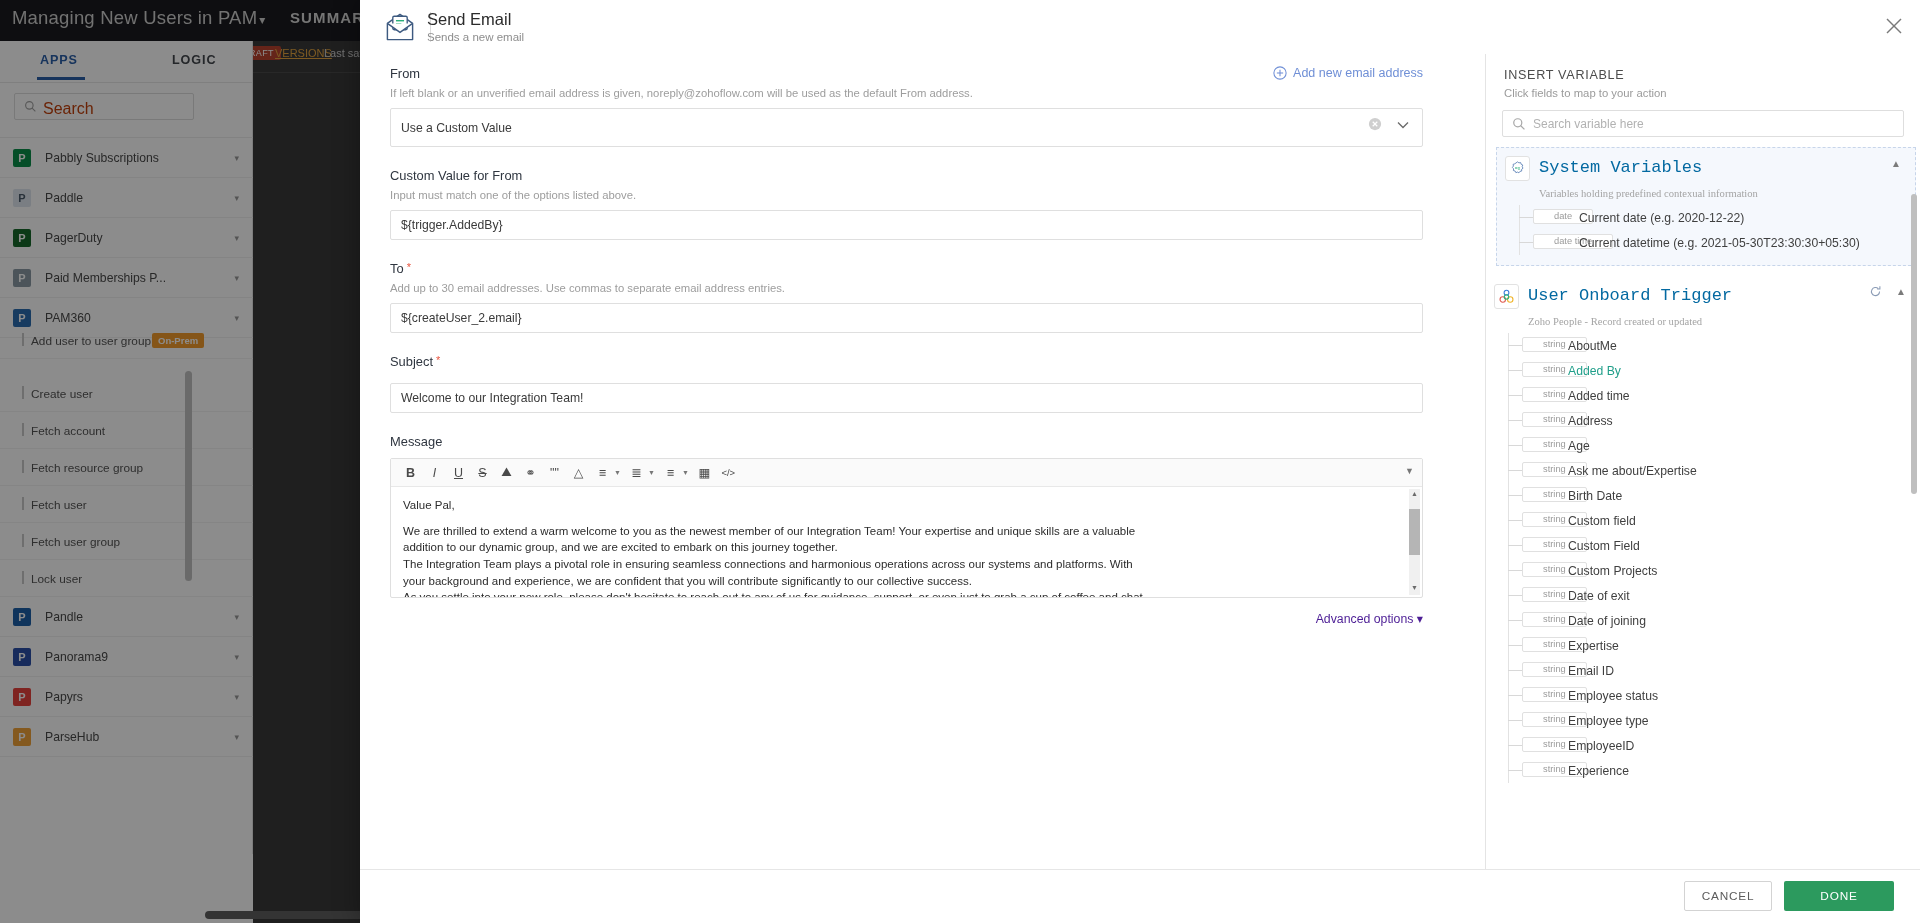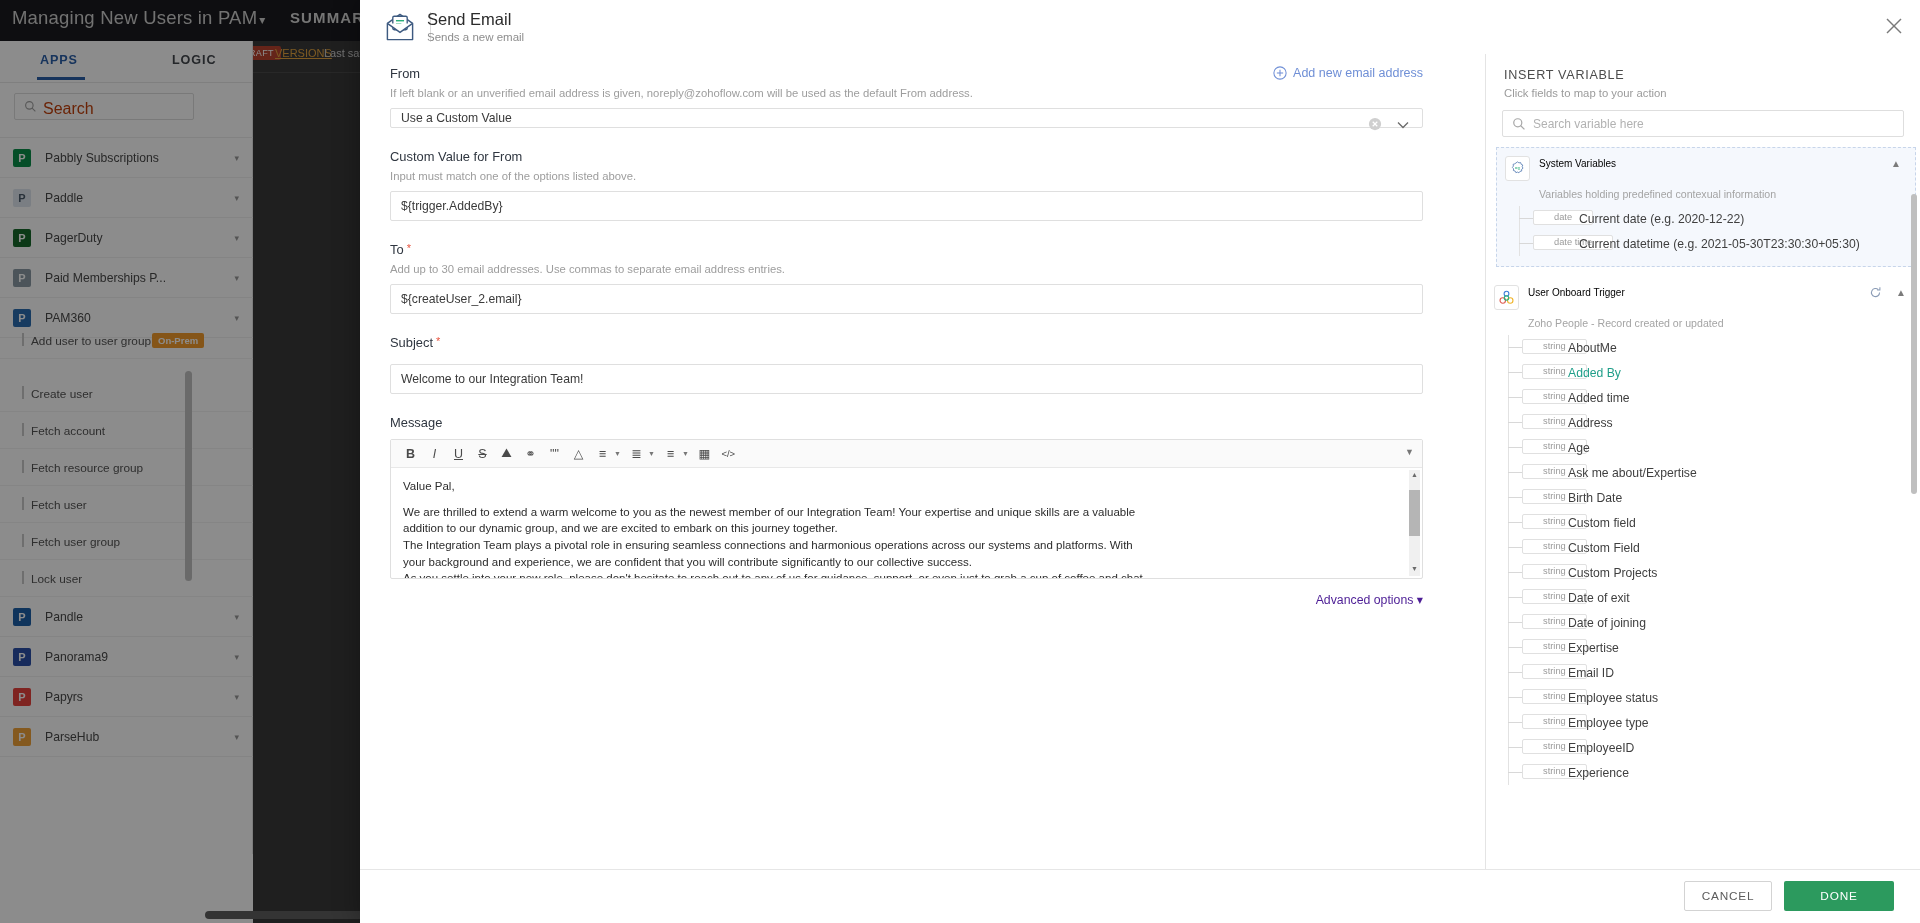--- a/index.html
+++ b/index.html
@@ -183,22 +183,22 @@
   }
   .var-search .sic { position: absolute; left: 9px; top: 6px; width: 14px; height: 14px; }
 
   .var-group { position: relative; margin-top: 10px; padding: 10px 0 10px 0; }
   .var-group.sys { background: #f5f8fd; border: 1px dashed #c7d5ea; margin-left: 10px; margin-right: 4px; }
   .grp-icon {
     position: absolute; left: 8px; top: 8px; width: 25px; height: 25px;
     border: 1px solid #e2e2e2; background: #fff; border-radius: 3px;
     display: flex; align-items: center; justify-content: center;
   }
-  .grp-name { margin-left: 42px; font-size: 10px; color: #000000; }
-  .grp-desc { margin-left: 42px; font-size: 10.6px; color: #a4a4a4; margin-top: 19px; }
+  .grp-name { margin-left: 42px; font-size: 17px; color: #0369a1; font-family: Liberation Mono, monospace; }
+  .grp-desc { margin-left: 42px; font-size: 10.6px; color: #a4a4a4; margin-top: 11px; font-family: Liberation Serif, serif; }
   .grp-collapse { position: absolute; right: 14px; top: 10px; font-size: 10px; color: #7b7b7b; cursor: pointer; }
   .grp-refresh { position: absolute; right: 38px; top: 9px; width: 13px; height: 13px; cursor: pointer; }
 
   .var-item { position: relative; height: 25px; display: flex; align-items: center; }
   .var-tick { position: absolute; left: 22px; top: 12px; width: 14px; height: 1px; background: #d8d8d8; }
   .var-stem { position: absolute; left: 22px; top: 0; width: 1px; height: 25px; background: #e2e2e2; }
   .var-type {
     position: absolute; left: 36px; top: 4px; border: 1px solid #e0e0e0; background: #fff;
     font-size: 9.3px; color: #9b9b9b; padding: 1px 20px; border-radius: 2px; line-height: 1.2;
   }
@@ -370,21 +370,21 @@
             <line x1="4.4" y1="8" x2="11.6" y2="8" stroke="#6f8fd6" stroke-width="1.2"></line>
           </svg>
           <span>Add new email address</span>
         </div>
 
         <div class="form-inner">
 
           <div class="f-group">
             <div class="f-label">From</div>
             <div class="f-hint">If left blank or an unverified email address is given, noreply@zohoflow.com will be used as the default From address.</div>
-            <div class="f-input" style="height:20px;">
+            <div class="f-input" style="height:39px;">
               <span>Use a Custom Value</span>
               <svg class="sel-clear" viewBox="0 0 16 16">
                 <circle cx="8" cy="8" r="7" fill="#cfcfcf"></circle>
                 <line x1="5.4" y1="5.4" x2="10.6" y2="10.6" stroke="#fff" stroke-width="1.4"></line>
                 <line x1="10.6" y1="5.4" x2="5.4" y2="10.6" stroke="#fff" stroke-width="1.4"></line>
               </svg>
               <svg class="sel-chev" width="12" height="8" viewBox="0 0 12 8">
                   <polyline points="1,1.5 6,6.5 11,1.5" fill="none" stroke="#6a6a6a" stroke-width="1.3"></polyline>
                 </svg>
             </div>

